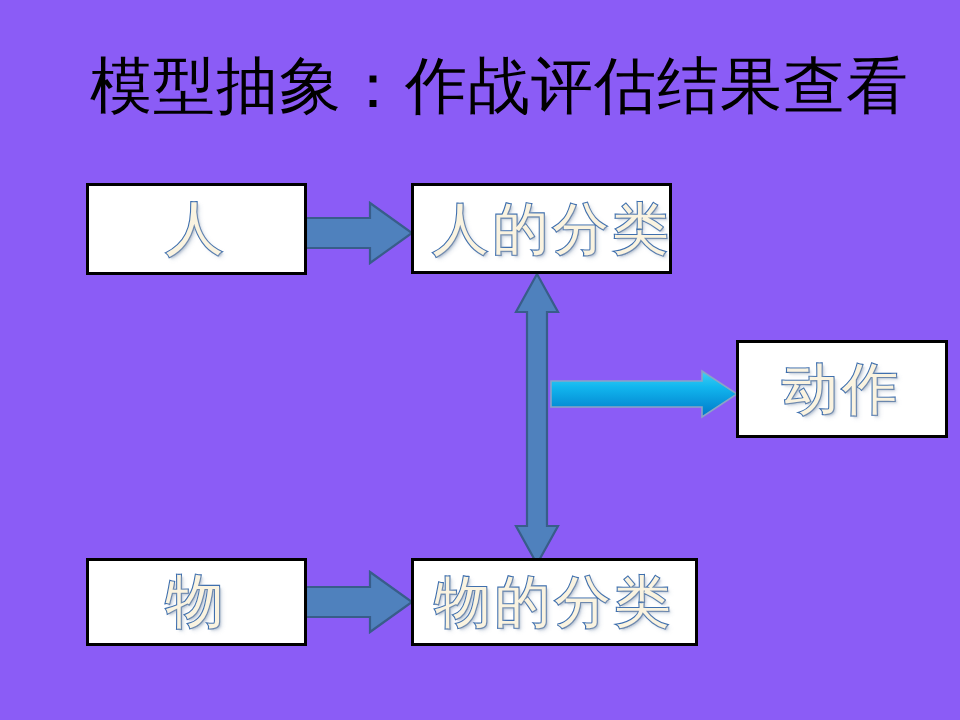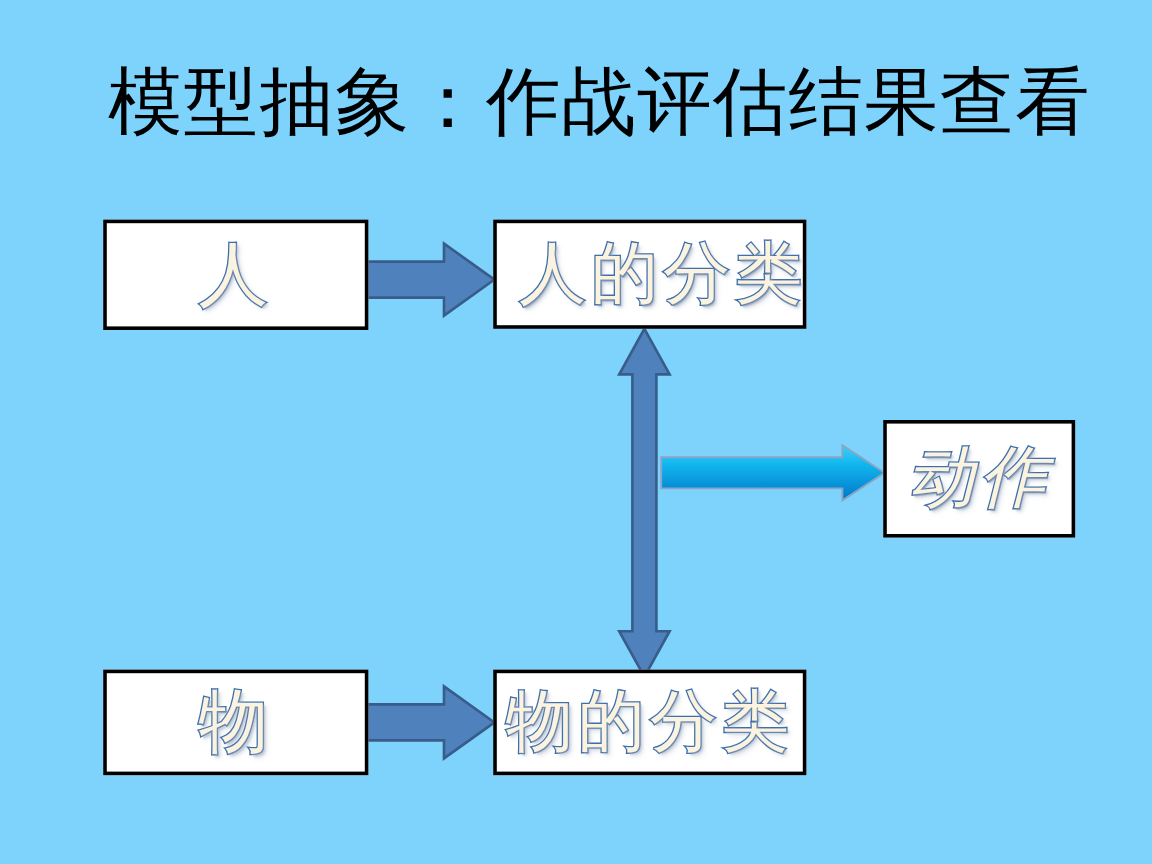--- a/index.html
+++ b/index.html
@@ -4,21 +4,21 @@
 <style>
   html, body {
     margin: 0;
     padding: 0;
     background: #ffffff;
   }
   #slide {
     position: relative;
     width: 960px;
     height: 720px;
-    background: #7dd3fc;
+    background: #8b5cf6;
     overflow: hidden;
     font-family: "Liberation Sans", sans-serif;
   }
 
   
   #slide-title {
     position: absolute;
     left: 90px;
     top: 48px;
     width: 800px;
@@ -58,22 +58,22 @@
        2px 2px 2px rgba(130,150,180,0.45),
        3px 3px 4px rgba(150,165,190,0.30);
   }
   .wordart-lg { font-size: 58px; }
   .wordart-md { font-size: 56px; }
 
   
   #box-person        { left: 86px;  top: 183px; width: 221px; height: 92px; }
   #box-person-class  { left: 411px; top: 183px; width: 261px; height: 91px; padding-left: 22px; }
   #box-thing         { left: 86px;  top: 558px; width: 221px; height: 88px; }
-  #box-thing-class   { left: 411px; top: 558px; width: 261px; height: 88px; }
-  #box-action        { left: 736px; top: 350px; width: 160px; height: 98px; font-style: italic; }
+  #box-thing-class   { left: 411px; top: 558px; width: 287px; height: 88px; }
+  #box-action        { left: 736px; top: 340px; width: 212px; height: 98px; }
 
   
   #arrow-layer {
     position: absolute;
     left: 0; top: 0;
     width: 960px;
     height: 720px;
     z-index: 2;
     pointer-events: none;
   }

